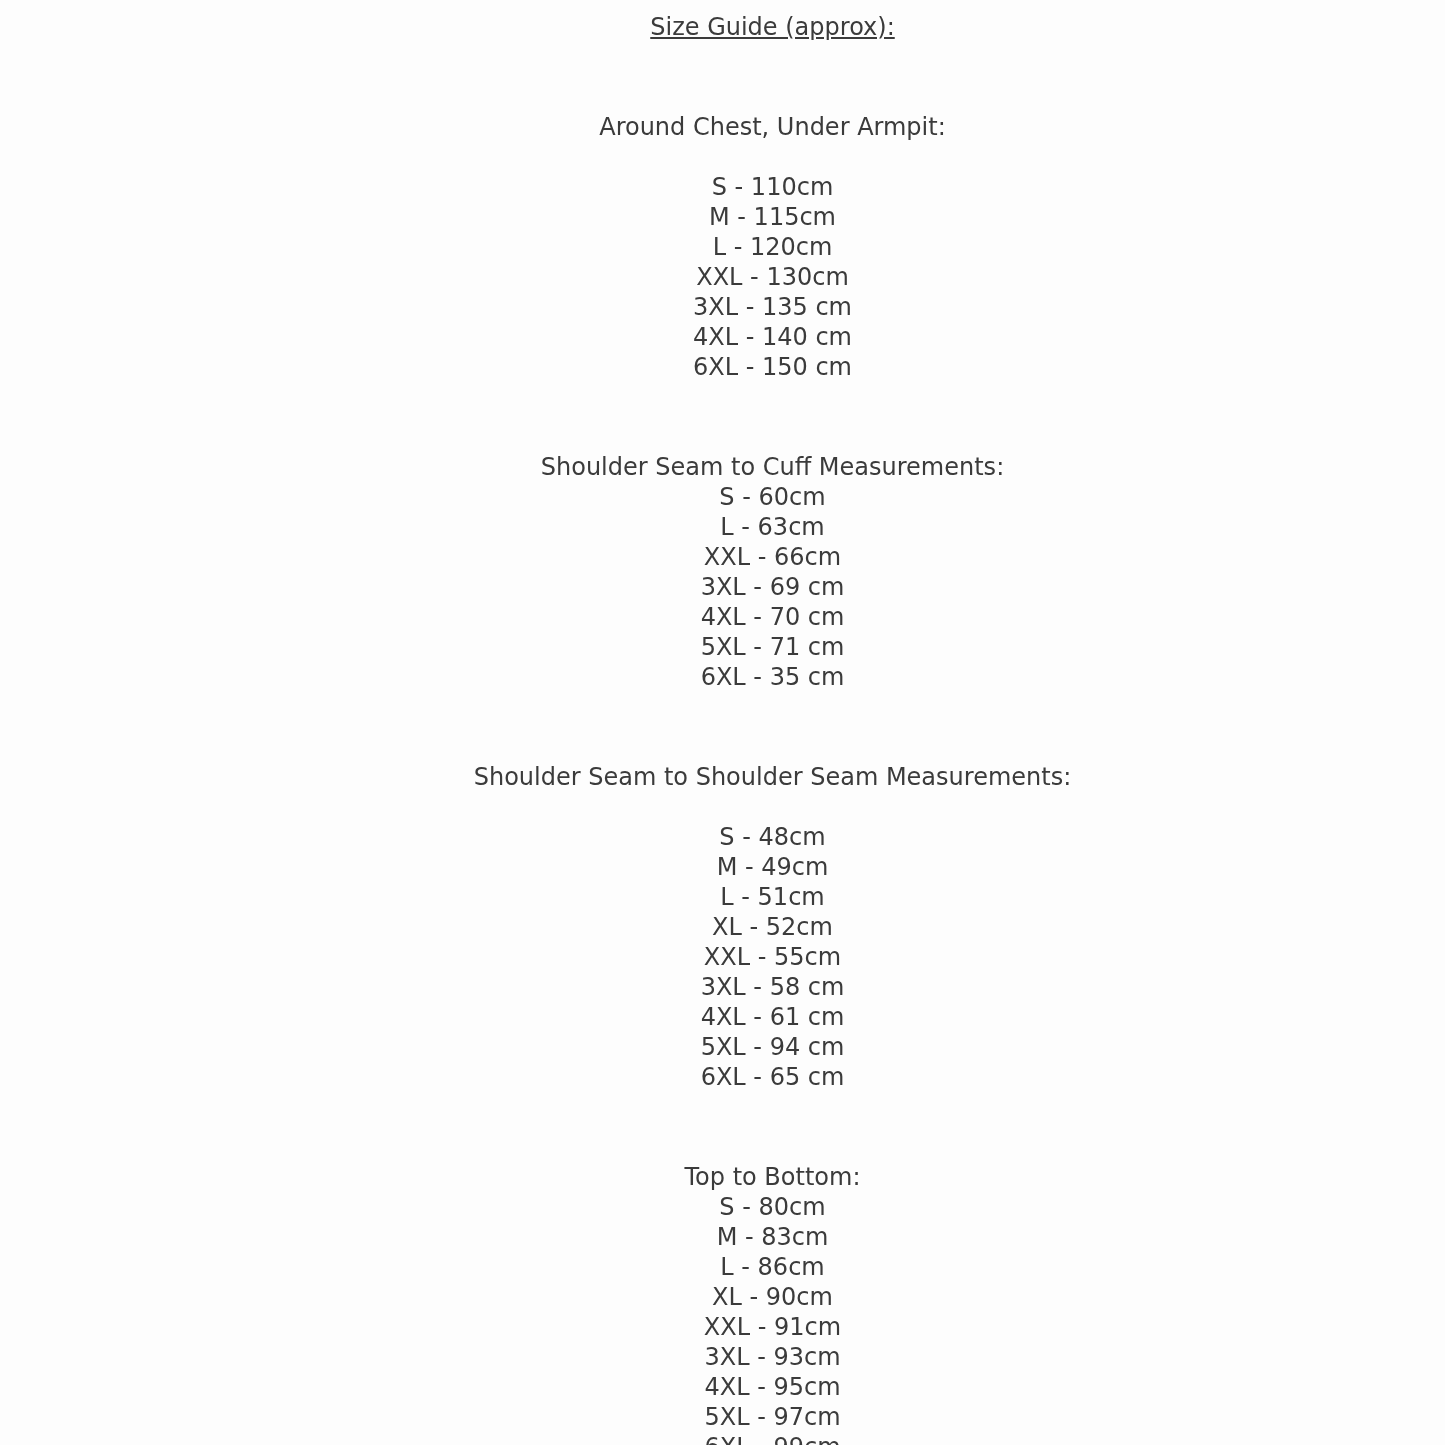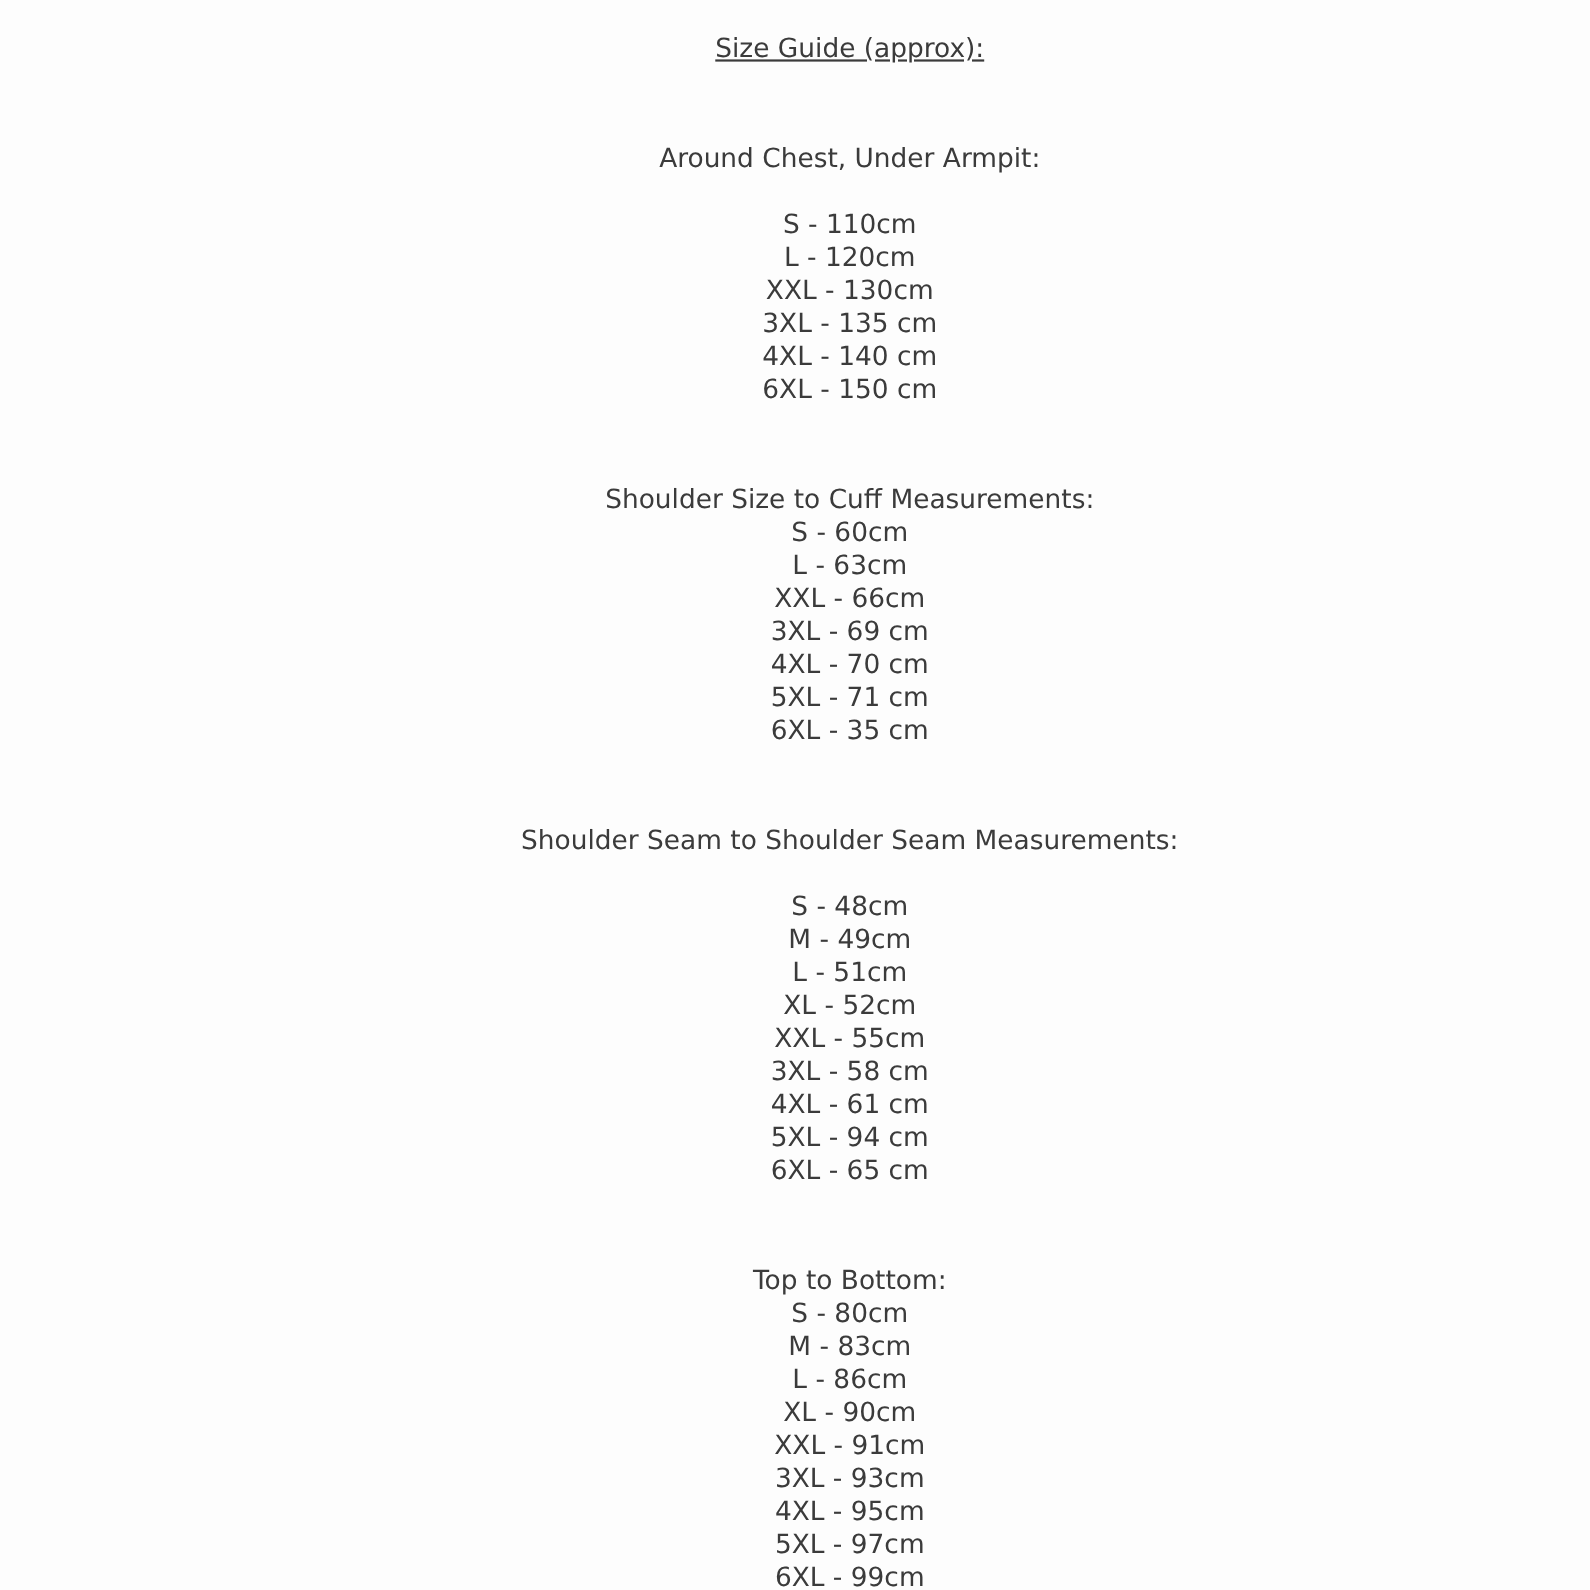--- a/index.html
+++ b/index.html
@@ -9,21 +9,21 @@
   body {
     width: 1445px;
     height: 1445px;
     background: #fdfdfd;
     overflow: hidden;
   }
   .page {
     box-sizing: border-box;
     width: 1445px;
     height: 1445px;
-    padding-top: 29px;
+    padding-top: 12px;
     padding-left: 100px;  
     text-align: center;
     font-family: "DejaVu Sans", "Liberation Sans", sans-serif;
     font-size: 24px;
     color: #3b3b3b;
   }
   .line {
     height: 30px;
     line-height: 30px;
     white-space: pre;
@@ -43,29 +43,30 @@
 <body style="background: rgb(253, 253, 253);">
 
 <div class="page" style="color: rgb(59, 59, 59);">
   <div class="line title">Size Guide (approx):</div>
   <div class="line blank"></div>
   <div id="sections-root">
       <section>
         <div class="line heading">Around Chest, Under Armpit:</div>
         <div class="line blank"></div>
         <div class="line item">S - 110cm</div>
+        <div class="line item">M - 115cm</div>
         <div class="line item">L - 120cm</div>
         <div class="line item">XXL - 130cm</div>
         <div class="line item">3XL - 135 cm</div>
         <div class="line item">4XL - 140 cm</div>
         <div class="line item">6XL - 150 cm</div>
         <div class="line blank"></div>
       </section>
       <section>
-        <div class="line heading">Shoulder Size to Cuff Measurements:</div>
+        <div class="line heading">Shoulder Seam to Cuff Measurements:</div>
         <div class="line item">S - 60cm</div>
         <div class="line item">L - 63cm</div>
         <div class="line item">XXL - 66cm</div>
         <div class="line item">3XL - 69 cm</div>
         <div class="line item">4XL - 70 cm</div>
         <div class="line item">5XL - 71 cm</div>
         <div class="line item">6XL - 35 cm</div>
         <div class="line blank"></div>
       </section>
       <section>

